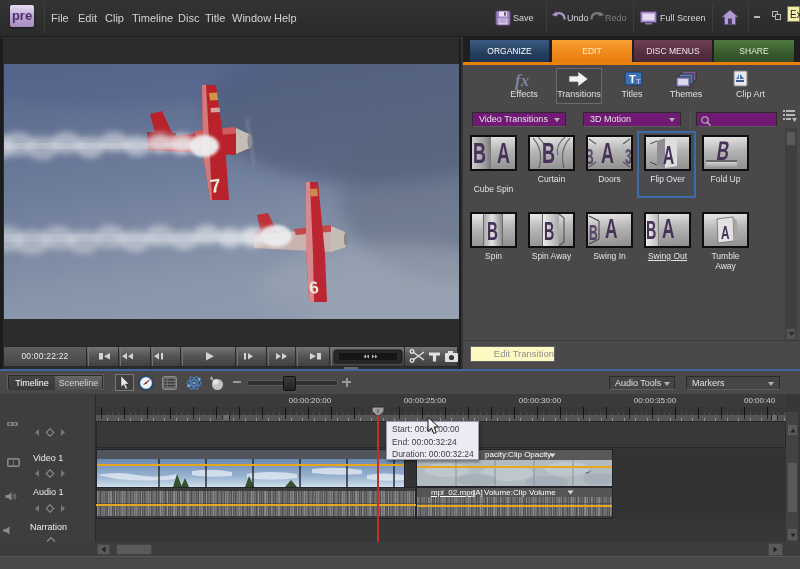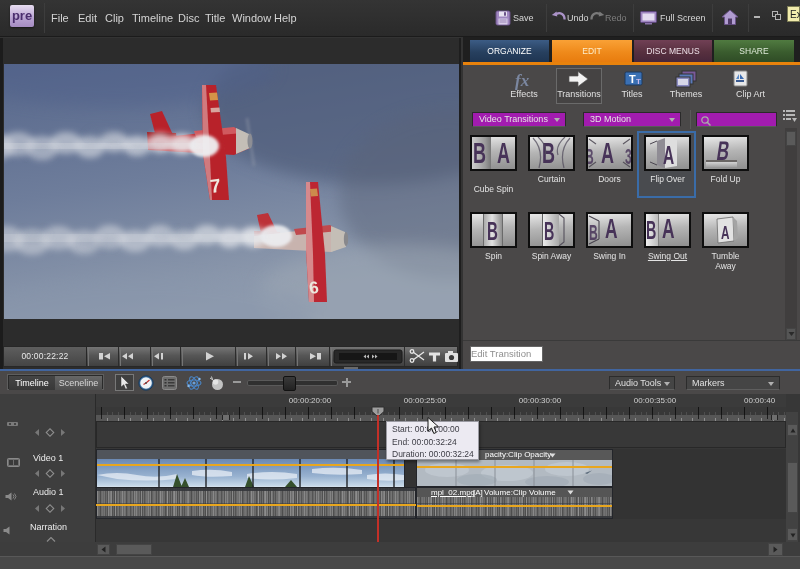--- a/index.html
+++ b/index.html
@@ -29,30 +29,30 @@
 #tabbar { left:0; top:0; width:337px; height:25px; background:#1f1f1f; }
 #orangeline { left:0; top:25px; width:337px; height:3px; background:#e8820c; }
 .tab { top:3px; height:22px; font-size:8.5px; text-align:center; line-height:22px; color:#fff; }
 #tab-org { left:7px; width:79px; background:linear-gradient(#3c5c85,#27405f 55%,#1f3552); }
 #tab-edit { left:89px; width:80px; background:linear-gradient(#f9a136,#ef8a1b 55%,#e87c0e); }
 #tab-disc { left:171px; width:78px; background:linear-gradient(#714055,#57303f 55%,#48273a); }
 #tab-share { left:251px; width:80px; background:linear-gradient(#507b40,#3a5c2e 55%,#2f4c26); }
 .micon-label { color:#e0e0e0; font-size:9px; text-align:center; }
 
 
-.combo { top:75px; height:15px; background:#a21caf; border:1px solid #2a2a2a; border-bottom-color:#5a5a5a; color:#e4e4e4; font-size:9px; line-height:13px; padding-left:6px; }
+.combo { top:75px; height:15px; background:#701a75; border:1px solid #2a2a2a; border-bottom-color:#5a5a5a; color:#e4e4e4; font-size:9px; line-height:13px; padding-left:6px; }
 .combo .arr { position:absolute; right:5px; top:5px; width:0; height:0; border-left:3px solid transparent; border-right:3px solid transparent; border-top:4px solid #b0b0b0; }
 
 
 .thumb { width:47px; height:36px; border:2px solid #0e0e0e; background:linear-gradient(175deg,#e8e8e8,#b5b5b5 45%,#8f8f8f); overflow:hidden; }
 .TL2 { position:absolute; font-weight:bold; color:#473358; line-height:24px; transform-origin:left top; }
 .tlabel { color:#e4e4e4; font-size:8.5px; text-align:center; }
 #selbox { border:2px solid #3a6ca8; background:rgba(60,110,170,0.08); }
 
-#editTransBtn { left:7px; top:309px; width:73px; height:16px; background:#ffffff; border:1px solid #656565; color:#8f8f8f; font-size:9.5px; text-align:left; line-height:14px; }
+#editTransBtn { left:7px; top:309px; width:85px; height:16px; background:#fef9c3; border:1px solid #656565; color:#8f8f8f; font-size:9.5px; text-align:right; line-height:14px; }
 
 
 #blueline { left:0; top:369px; width:800px; height:2px; background:#41659f; }
 #toolbar { left:0; top:371px; width:800px; height:23px; background:#4a4848; }
 .tbseg { top:4px; height:14px; font-size:9px; text-align:center; line-height:14px; }
 
 
 #timeline { left:0; top:394px; width:800px; height:148px; background:#373737; }
 #thead { left:0; top:0; width:96px; height:148px; background:#3e3e3e; border-right:1px solid #2a2a2a; }
 .tklabel { color:#ececec; font-size:9px; }

